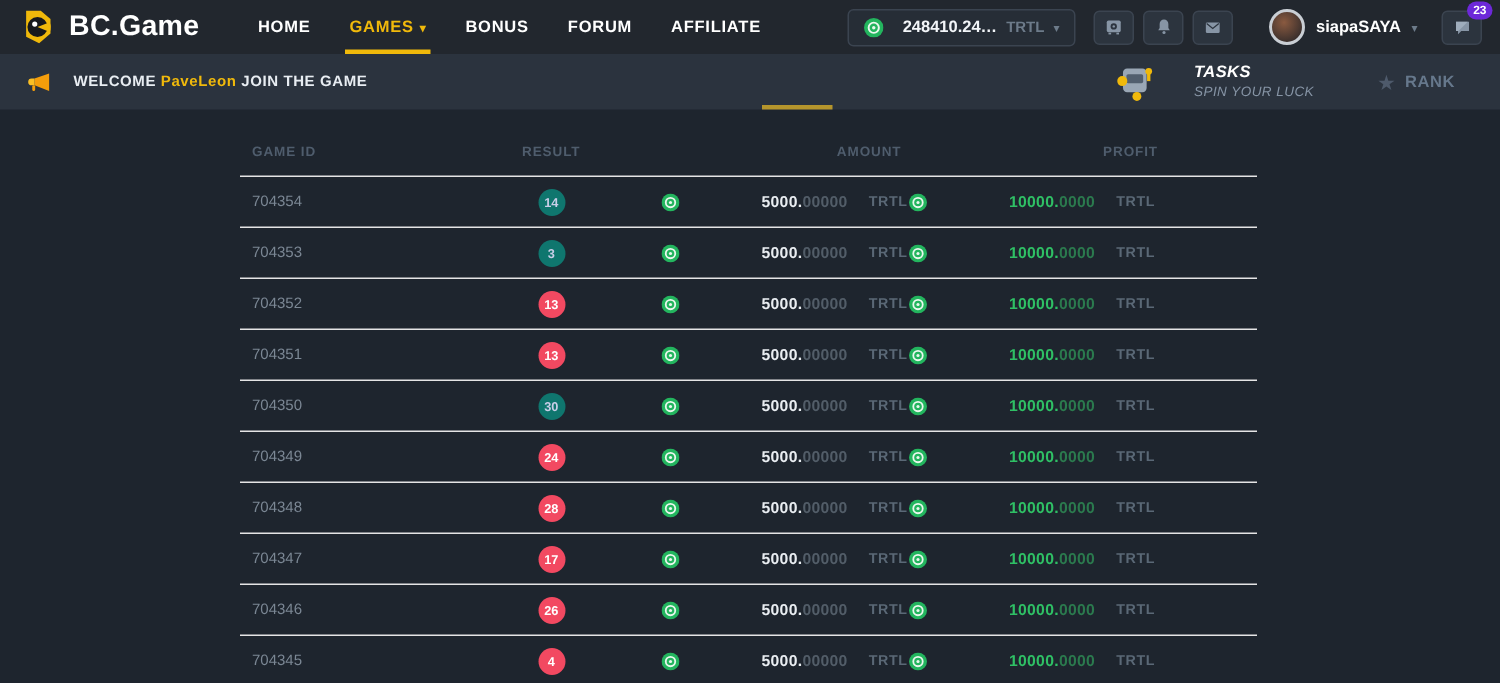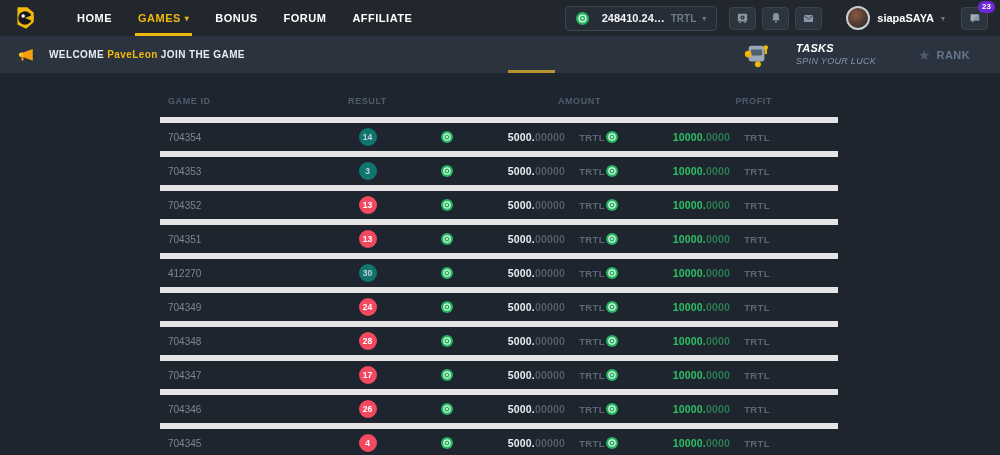--- a/index.html
+++ b/index.html
@@ -86,21 +86,21 @@
     grid-template-columns:160px 95px 200px 223px;
     align-items:center;
   }
   .thead { height:32px; }
   .th { color:#4f5d6d; font-size:9px; font-weight:bold; letter-spacing:.6px; }
   .th.c1 { padding-left:8px; }
   .th.c2 { text-align:center; }
   .th.c3 { text-align:right; padding-right:14px; }
   .th.c4 { text-align:right; padding-right:66px; }
 
-  .trow { height:34px; border-top:6px solid #e5e5e5; cursor:pointer; }
+  .trow { height:34px; border-top:1px solid #e5e5e5; cursor:pointer; }
   .cell-gameid { color:#7b8794; font-size:10px; padding-left:8px; }
   .cell-result { display:flex; justify-content:center; }
   .badge {
     width:18px; height:18px; border-radius:50%;
     display:flex; align-items:center; justify-content:center;
     font-size:8.5px; font-weight:bold;
   }
   .badge-blue { background:#0f766e; color:#c9cee8; }
   .badge-red  { background:#f24961; color:#ffffff; }
 
@@ -120,20 +120,21 @@
 <body>
 
 <header class="navbar">
   <div class="brand">
     <svg width="26" height="26" viewBox="0 0 24 24">
       <path d="M5 2 h9 l6 5 v9 l-7 6 -8 -4 z" fill="#f0b90b"></path>
       <circle cx="12" cy="12" r="6.2" fill="#17191c"></circle>
       <path d="M12 12 L19.5 9 A7.5 7.5 0 0 1 19.5 15 Z" fill="#f0b90b"></path>
       <circle cx="10.3" cy="10.2" r="1.6" fill="#ffffff"></circle>
     </svg>
+    <span class="brand-text">BC.Game</span>
   </div>
 
   <nav class="menu">
     <a class="mitem">
         <span>HOME</span>
       </a>
     <a class="mitem active">
       <span>GAMES</span>
       <span class="caret">▾</span>
     </a>
@@ -342,21 +343,21 @@
         <circle cx="8" cy="8" r="4.2" fill="none" stroke="#eaf7ee" stroke-width="1.6"></circle>
         <circle cx="8" cy="8" r="1.4" fill="#eaf7ee"></circle>
       </svg>
       <span class="num-main">10000.</span>
             <span class="num-frac">0000</span>
       <span class="cur">TRTL</span>
     </span>
   </div>
 
   <div class="trow">
-    <span class="cell-gameid">412270</span>
+    <span class="cell-gameid">704350</span>
     <span class="cell-result">
       <span class="badge badge-blue">30</span>
     </span>
     <span class="cell-amount amount">
       <svg class="coin" width="12" height="12" viewBox="0 0 16 16">
         <circle cx="8" cy="8" r="8" fill="#23b55e"></circle>
         <circle cx="8" cy="8" r="4.2" fill="none" stroke="#eaf7ee" stroke-width="1.6"></circle>
         <circle cx="8" cy="8" r="1.4" fill="#eaf7ee"></circle>
       </svg>
       <span class="num-main">5000.</span>

